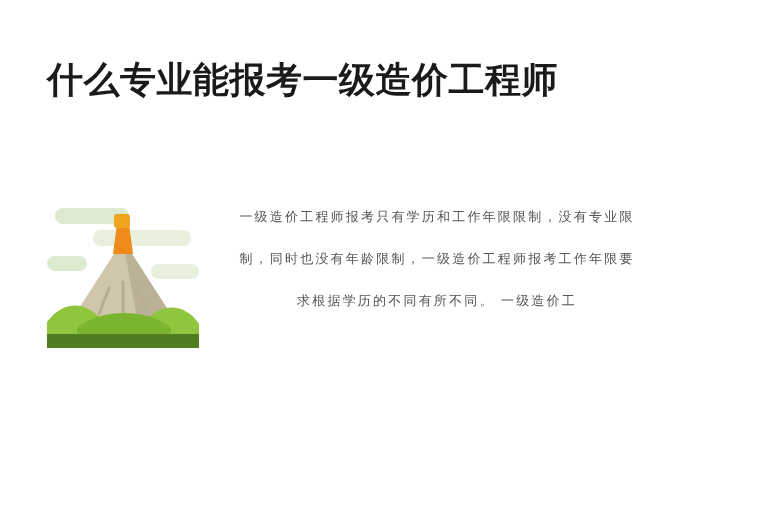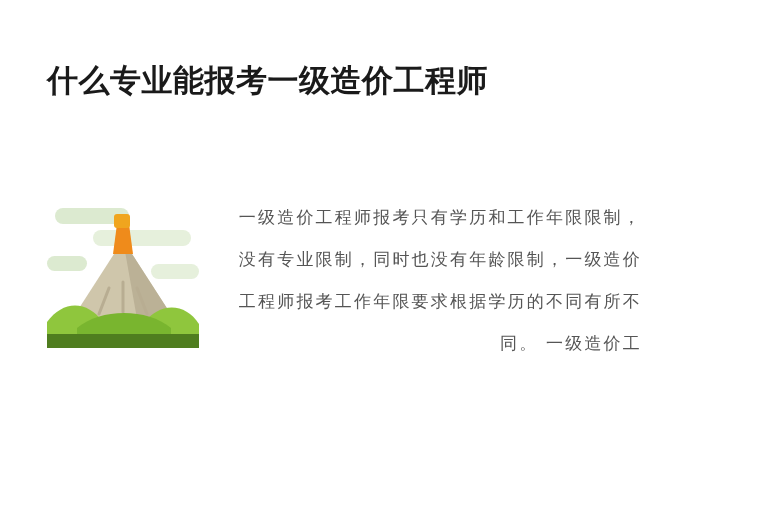--- a/index.html
+++ b/index.html
@@ -16,21 +16,21 @@
   .page {
     position: relative;
     width: 768px;
     height: 510px;
     background: #ffffff;
   }
   .title {
     position: absolute;
     left: 47px;
     top: 60px;
-    font-size: 31px;
+    font-size: 36px;
     line-height: 40px;
     font-weight: 700;
     color: #1a1a1a;
     letter-spacing: 0.5px;
     font-family: "DejaVu Sans", "Liberation Sans", sans-serif;
   }
   .illustration {
     position: absolute;
     left: 47px;
     top: 196px;
@@ -39,25 +39,25 @@
     overflow: hidden;
   }
   .illustration svg {
     display: block;
   }
   .article {
     position: absolute;
     left: 232px;
     top: 196px;
     width: 410px;
-    font-size: 17px;
+    font-size: 13px;
     line-height: 42px;
     color: #555555;
     letter-spacing: 2.2px;
-    text-align: right;
+    text-align: center;
     font-family: "DejaVu Sans", "Liberation Sans", sans-serif;
     white-space: pre-wrap;
   }
 </style>
 </head>
 <body>
 
 <div class="page">
 
   <div class="title">什么专业能报考一级造价工程师</div>

